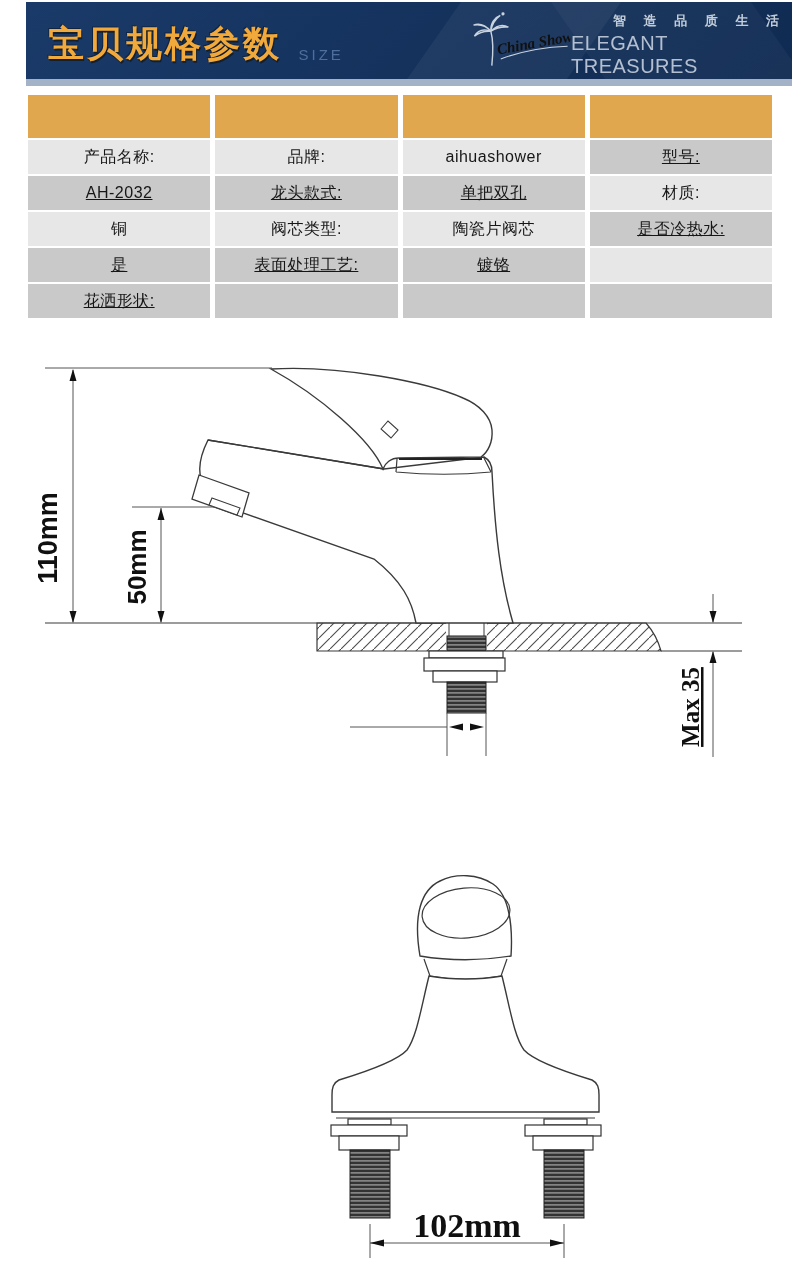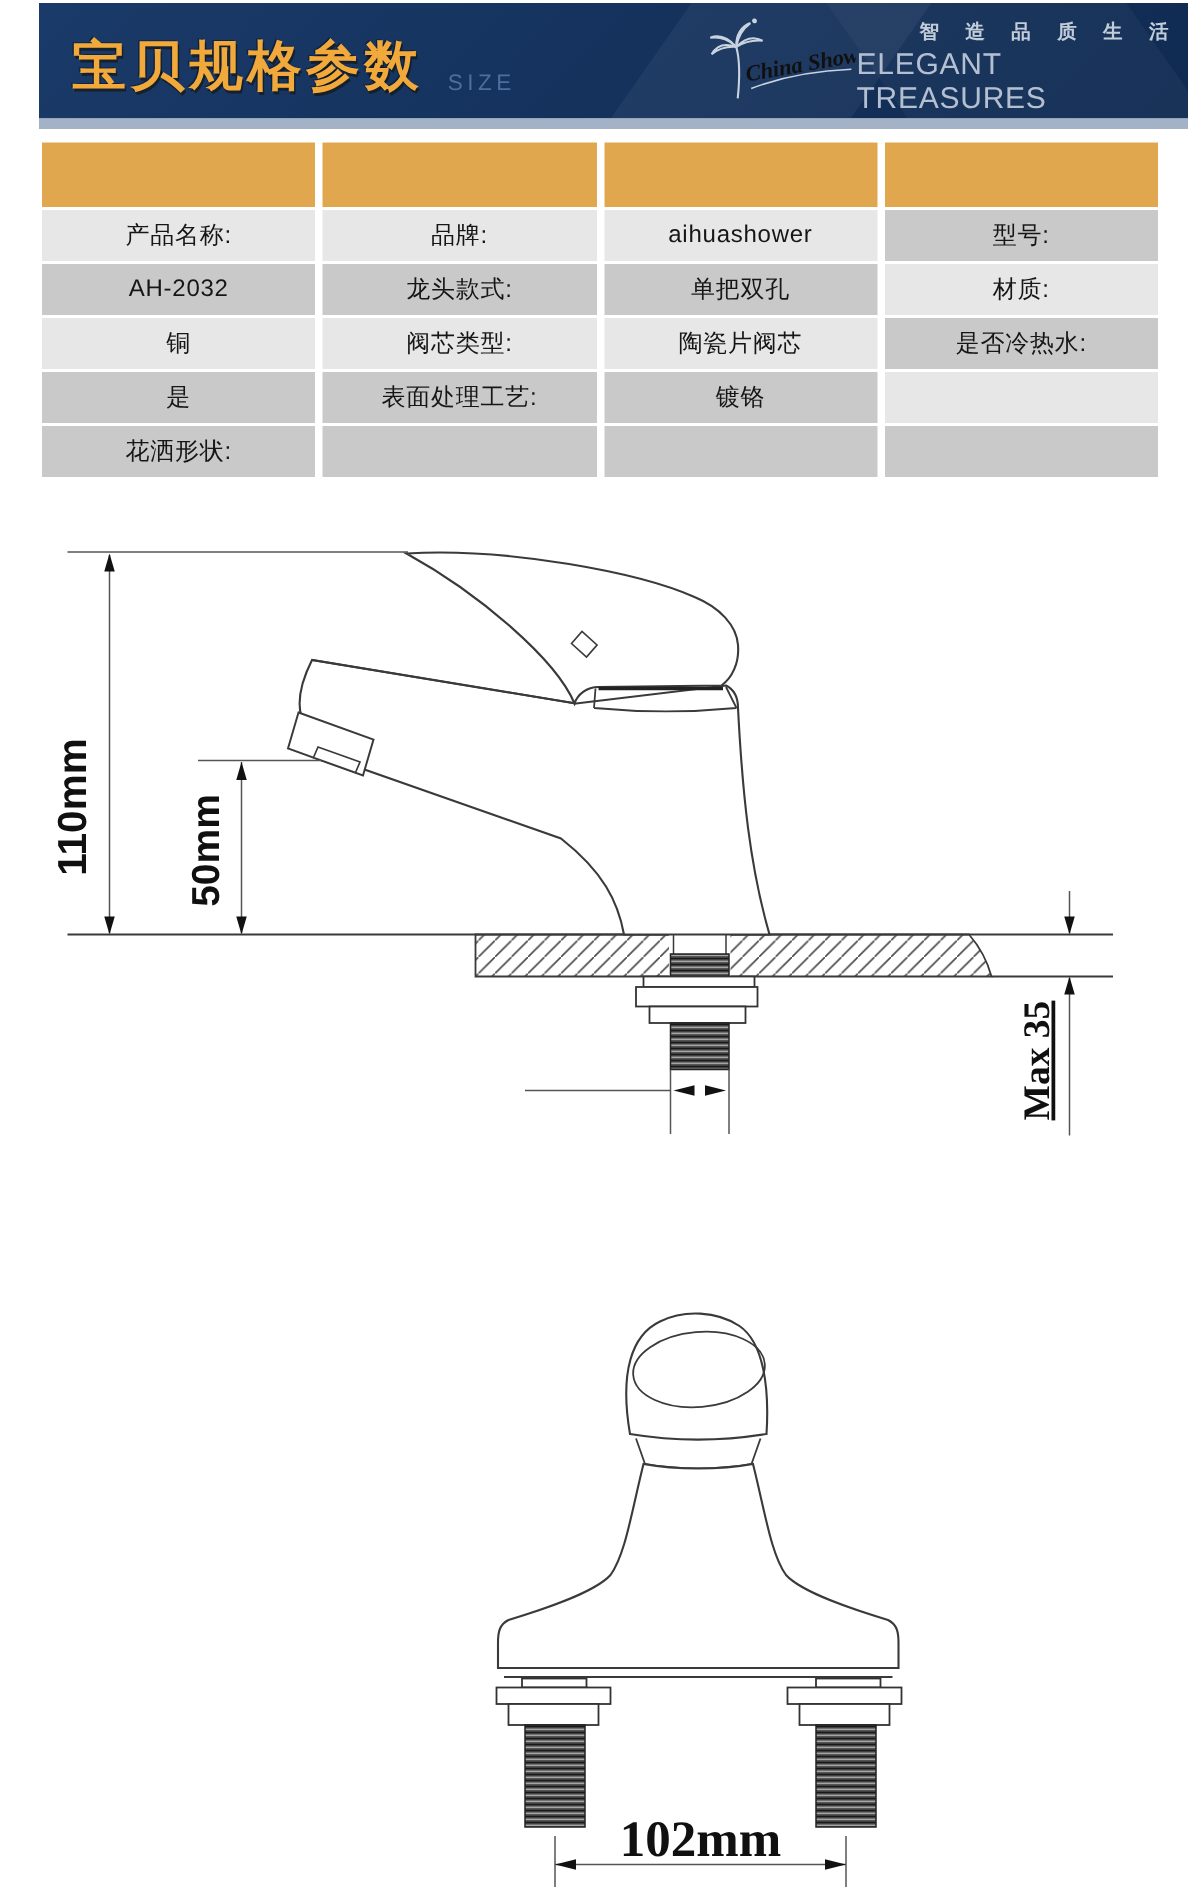--- a/index.html
+++ b/index.html
@@ -31,21 +31,21 @@
   .strip{position:absolute;left:26px;top:79px;width:766px;height:7px;background:#a3b2c7;}
 
   
   .spec-table{position:absolute;left:28px;top:95px;width:744px;
           display:grid;grid-template-columns:repeat(4,1fr);
           column-gap:5px;row-gap:2px;}
   .spec-table .hcell{height:43px;background:#e1a74e;}
   .spec-table .cell{height:34px;display:flex;align-items:center;justify-content:center;
           font-size:16px;color:#161616;letter-spacing:0.5px;}
   .row-light{background:#e7e7e7;}
-  .row-dark{background:#c9c9c9;}
+  .row-dark{background:#c9c9c9;text-decoration:underline;}
 
   
   .drawing{position:absolute;left:0;top:0;width:800px;height:1263px;}
   svg text{font-weight:bold;fill:#101010;}
   .dimsans{font-family:"Liberation Sans","DejaVu Sans",sans-serif;}
   .dimserif{font-family:"Liberation Serif","DejaVu Serif",serif;}
 </style>
 </head>
 <body>
 

